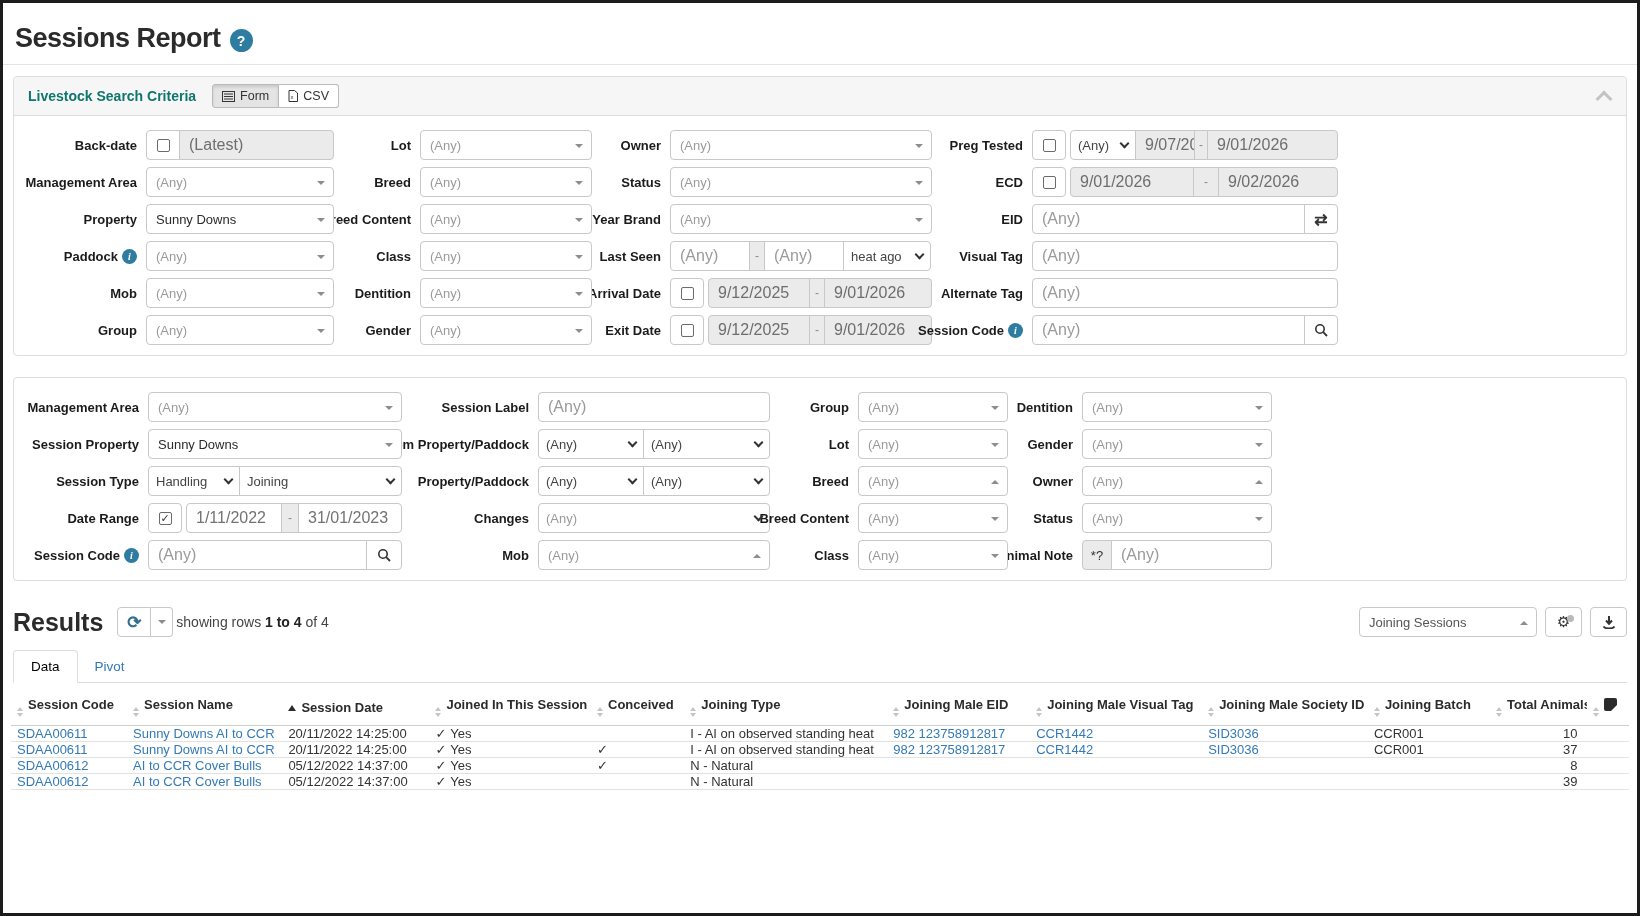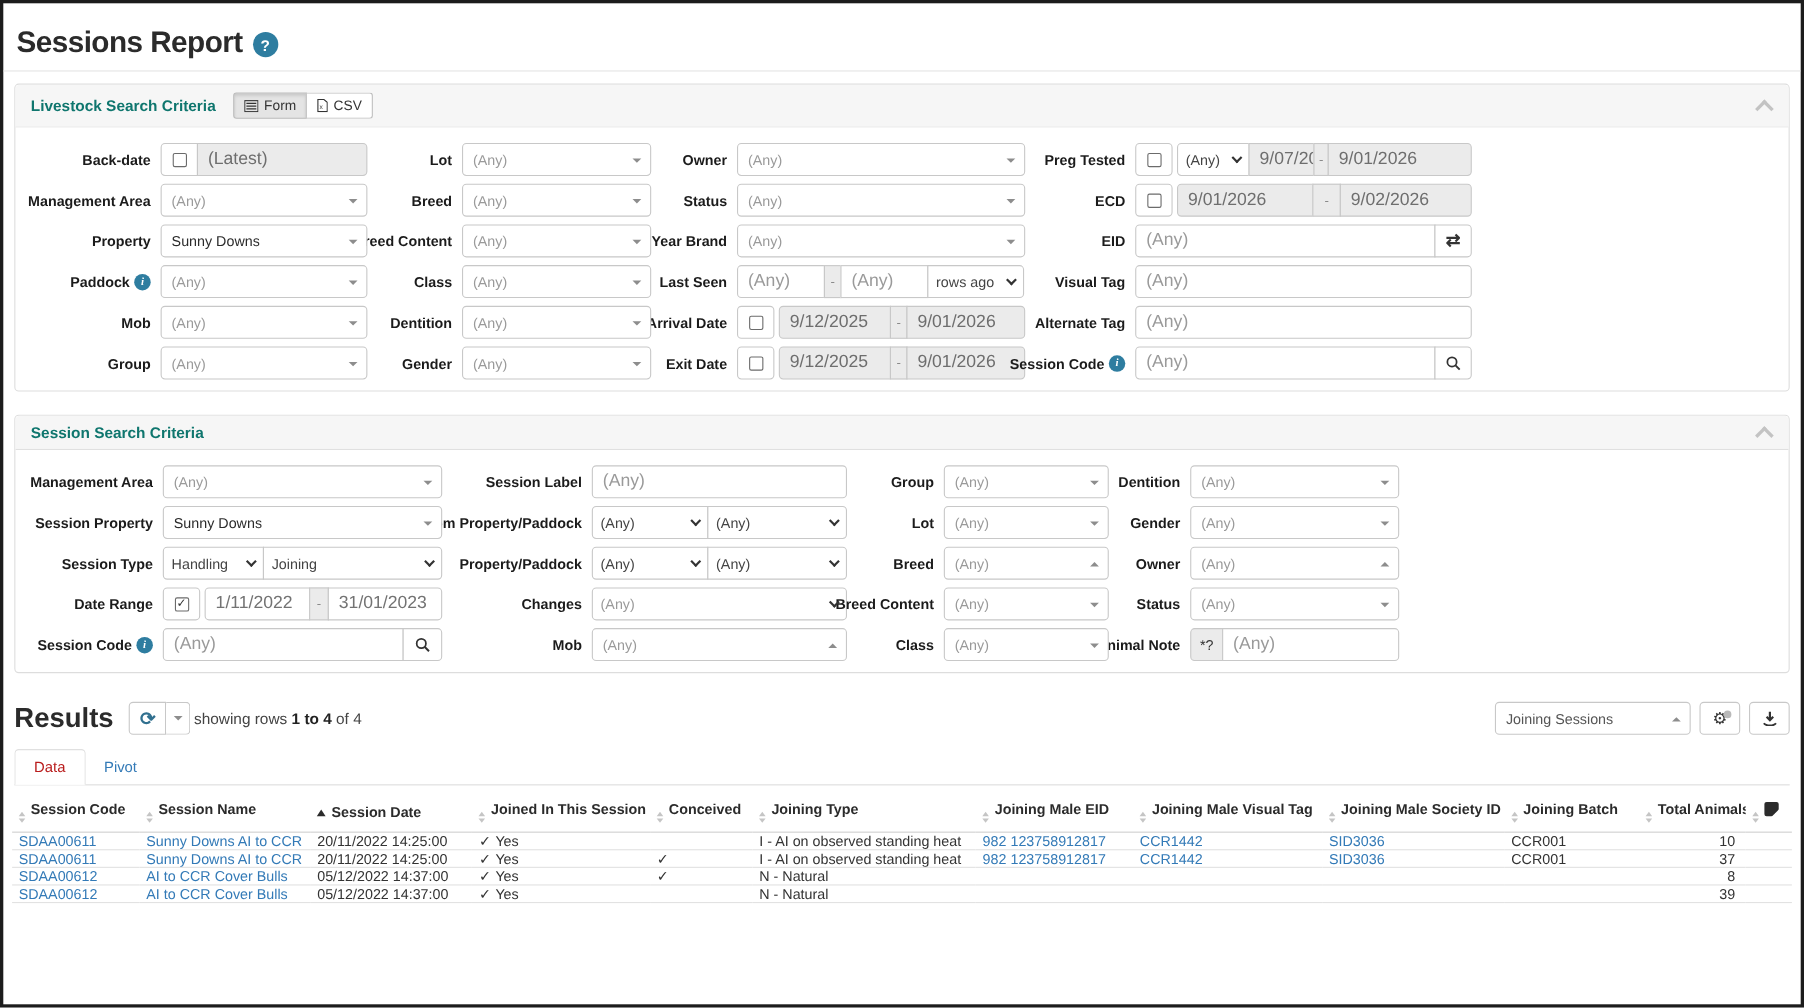--- a/index.html
+++ b/index.html
@@ -79,21 +79,21 @@
   .sbtn .ccaret{width:0;height:0;border:4px solid transparent;border-top-color:#8d8d8d;margin-top:4px;}
   .showing{font-size:14px;color:#444;margin-left:3px;}
   .showing b{color:#222;}
   .view-select{width:178px;height:30px;margin-left:auto;flex:none;}
   .iconbtn{border:1px solid #c8c8c8;border-radius:4px;background:#fff;width:37px;height:30px;margin-left:8px;
     display:flex;align-items:center;justify-content:center;position:relative;cursor:pointer;font-size:15px;color:#333;flex:none;}
   .gear-dot{position:absolute;right:7px;top:7px;width:7px;height:7px;border-radius:50%;background:#b9b9b9;}
   
   .tabs{display:flex;align-items:flex-end;border-bottom:1px solid #ddd;margin:12px 10px 0;height:34px;}
   .tab{font-size:13.5px;padding:8px 17px;cursor:pointer;}
-  .tab.active{border:1px solid #ddd;border-bottom:1px solid #fff;border-radius:4px 4px 0 0;background:#fff;color:#b91c1c;margin-bottom:-1px;}
+  .tab.active{border:1px solid #ddd;border-bottom:1px solid #fff;border-radius:4px 4px 0 0;background:#fff;color:#000000;margin-bottom:-1px;}
   .tab.inactive{color:#337ab7;}
   
   .tblwrap{padding:6px 8px 0;}
   table{border-collapse:collapse;table-layout:fixed;width:100%;font-size:13px;}
   th{font-weight:700;color:#2b2b2b;text-align:left;padding:8px 6px;border-bottom:1px solid #cfcfcf;white-space:nowrap;overflow:hidden;cursor:pointer;}
   td{padding:0 6px;border-bottom:1px solid #e2e2e2;color:#333;white-space:nowrap;overflow:hidden;}
   td.link{color:#337ab7;cursor:pointer;}
   td.num,th.num{text-align:right;padding-right:10px;}
   .sort{display:inline-flex;flex-direction:column;margin-right:5px;vertical-align:-2px;}
   .sort .u{width:0;height:0;border:3.5px solid transparent;border-bottom:4.5px solid #c5c5c5;border-top:none;margin-bottom:2px;}
@@ -320,21 +320,21 @@
             </div>
           <div class="row">
               <span class="lbl">
                 <span>Last Seen</span>
               </span>
             <div class="ctl grp">
               <span class="inp" style="width:80px">(Any)</span>
               <span class="sep" style="width:16px">-</span>
               <span class="inp" style="width:80px">(Any)</span>
               <span class="nsel" style="width:88px">
-                  <span>rows ago</span>
+                  <span>heat ago</span>
                   <span class="nchev"></span>
                 </span>
             </div>
             </div>
           <div class="row">
               <span class="lbl">
                 <span>Arrival Date</span>
               </span>
             <div class="ctl">
               <span class="cbcell">
@@ -447,24 +447,20 @@
               </span>
             </div>
             </div>
         </div>
 
       </div>
     </div>
   </div>
 
   <div class="panel" style="margin-top:21px">
-    <div class="panel-heading">
-      <span class="panel-title">Session Search Criteria</span>
-      <span class="collapse-chevron"></span>
-    </div>
     <div class="panel-body">
       <div class="form-flex">
 
         <div class="fcol sg1">
           <div class="row">
               <span class="lbl">
                 <span>Management Area</span>
               </span>
             <div class="ctl">
                 <span class="fsel">

